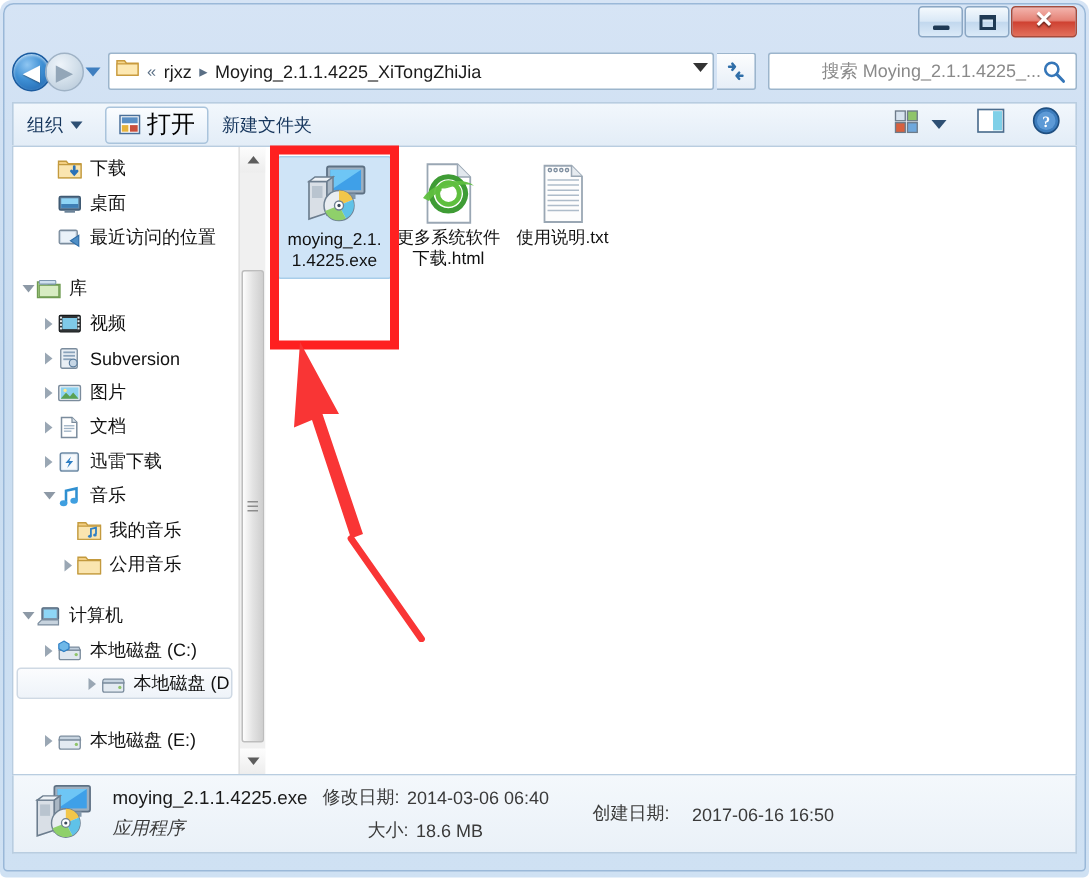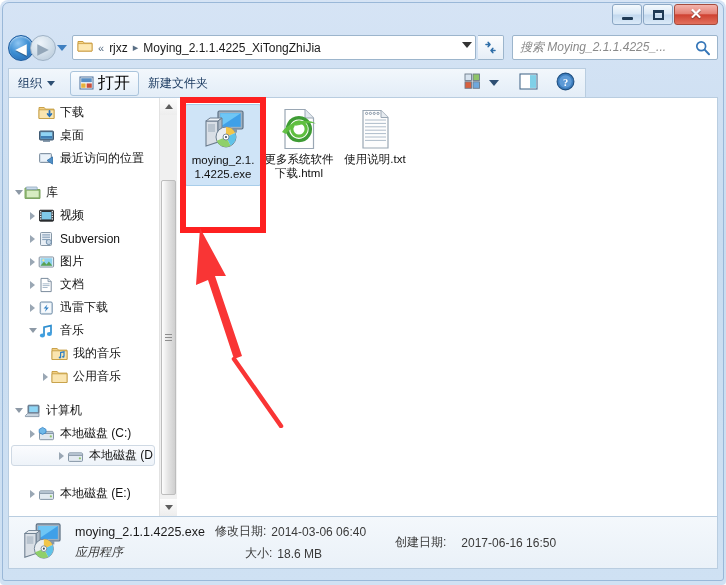--- a/index.html
+++ b/index.html
@@ -83,27 +83,27 @@
     background:linear-gradient(180deg,#fcfdfe,#e6eef7);
     border:1px solid #9cb5cc;border-left:none;border-radius:0 2px 2px 0;
     box-sizing:border-box;display:flex;align-items:center;justify-content:center;
   }
   #searchbox{
     position:absolute;left:512px;top:5px;width:206px;height:25px;
     background:#ffffff;border:1px solid #9cb5cc;border-radius:2px;box-sizing:border-box;
     display:flex;align-items:center;
   }
   #searchtext{
-    font-size:12px;color:#8a8a8a;font-style:italic;margin-left:7px;
-    white-space:nowrap;overflow:hidden;flex:1;
+    font-size:12px;color:#8a8a8a;margin-left:7px;
+    white-space:nowrap;overflow:hidden;flex:1;text-align:right;
   }
 
   
   #toolbar{
-    position:absolute;left:8px;top:68px;width:578px;height:29px;
+    position:absolute;left:8px;top:68px;width:710px;height:29px;
     background:linear-gradient(180deg,#f2f7fc 0%,#e3edf7 100%);
     border:1px solid #b9cde0;border-bottom:none;box-sizing:border-box;
     display:flex;align-items:center;
   }
   .tbitem{font-size:12px;color:#15355c;padding:0 9px;height:22px;display:flex;align-items:center;cursor:default;}
   #tb-open{
     border:1px solid #aac4dc;border-radius:3px;
     background:linear-gradient(180deg,#fbfdff,#e2edf8);
     margin-left:6px;padding:0 8px;height:23px;display:flex;align-items:center;gap:4px;
   }

